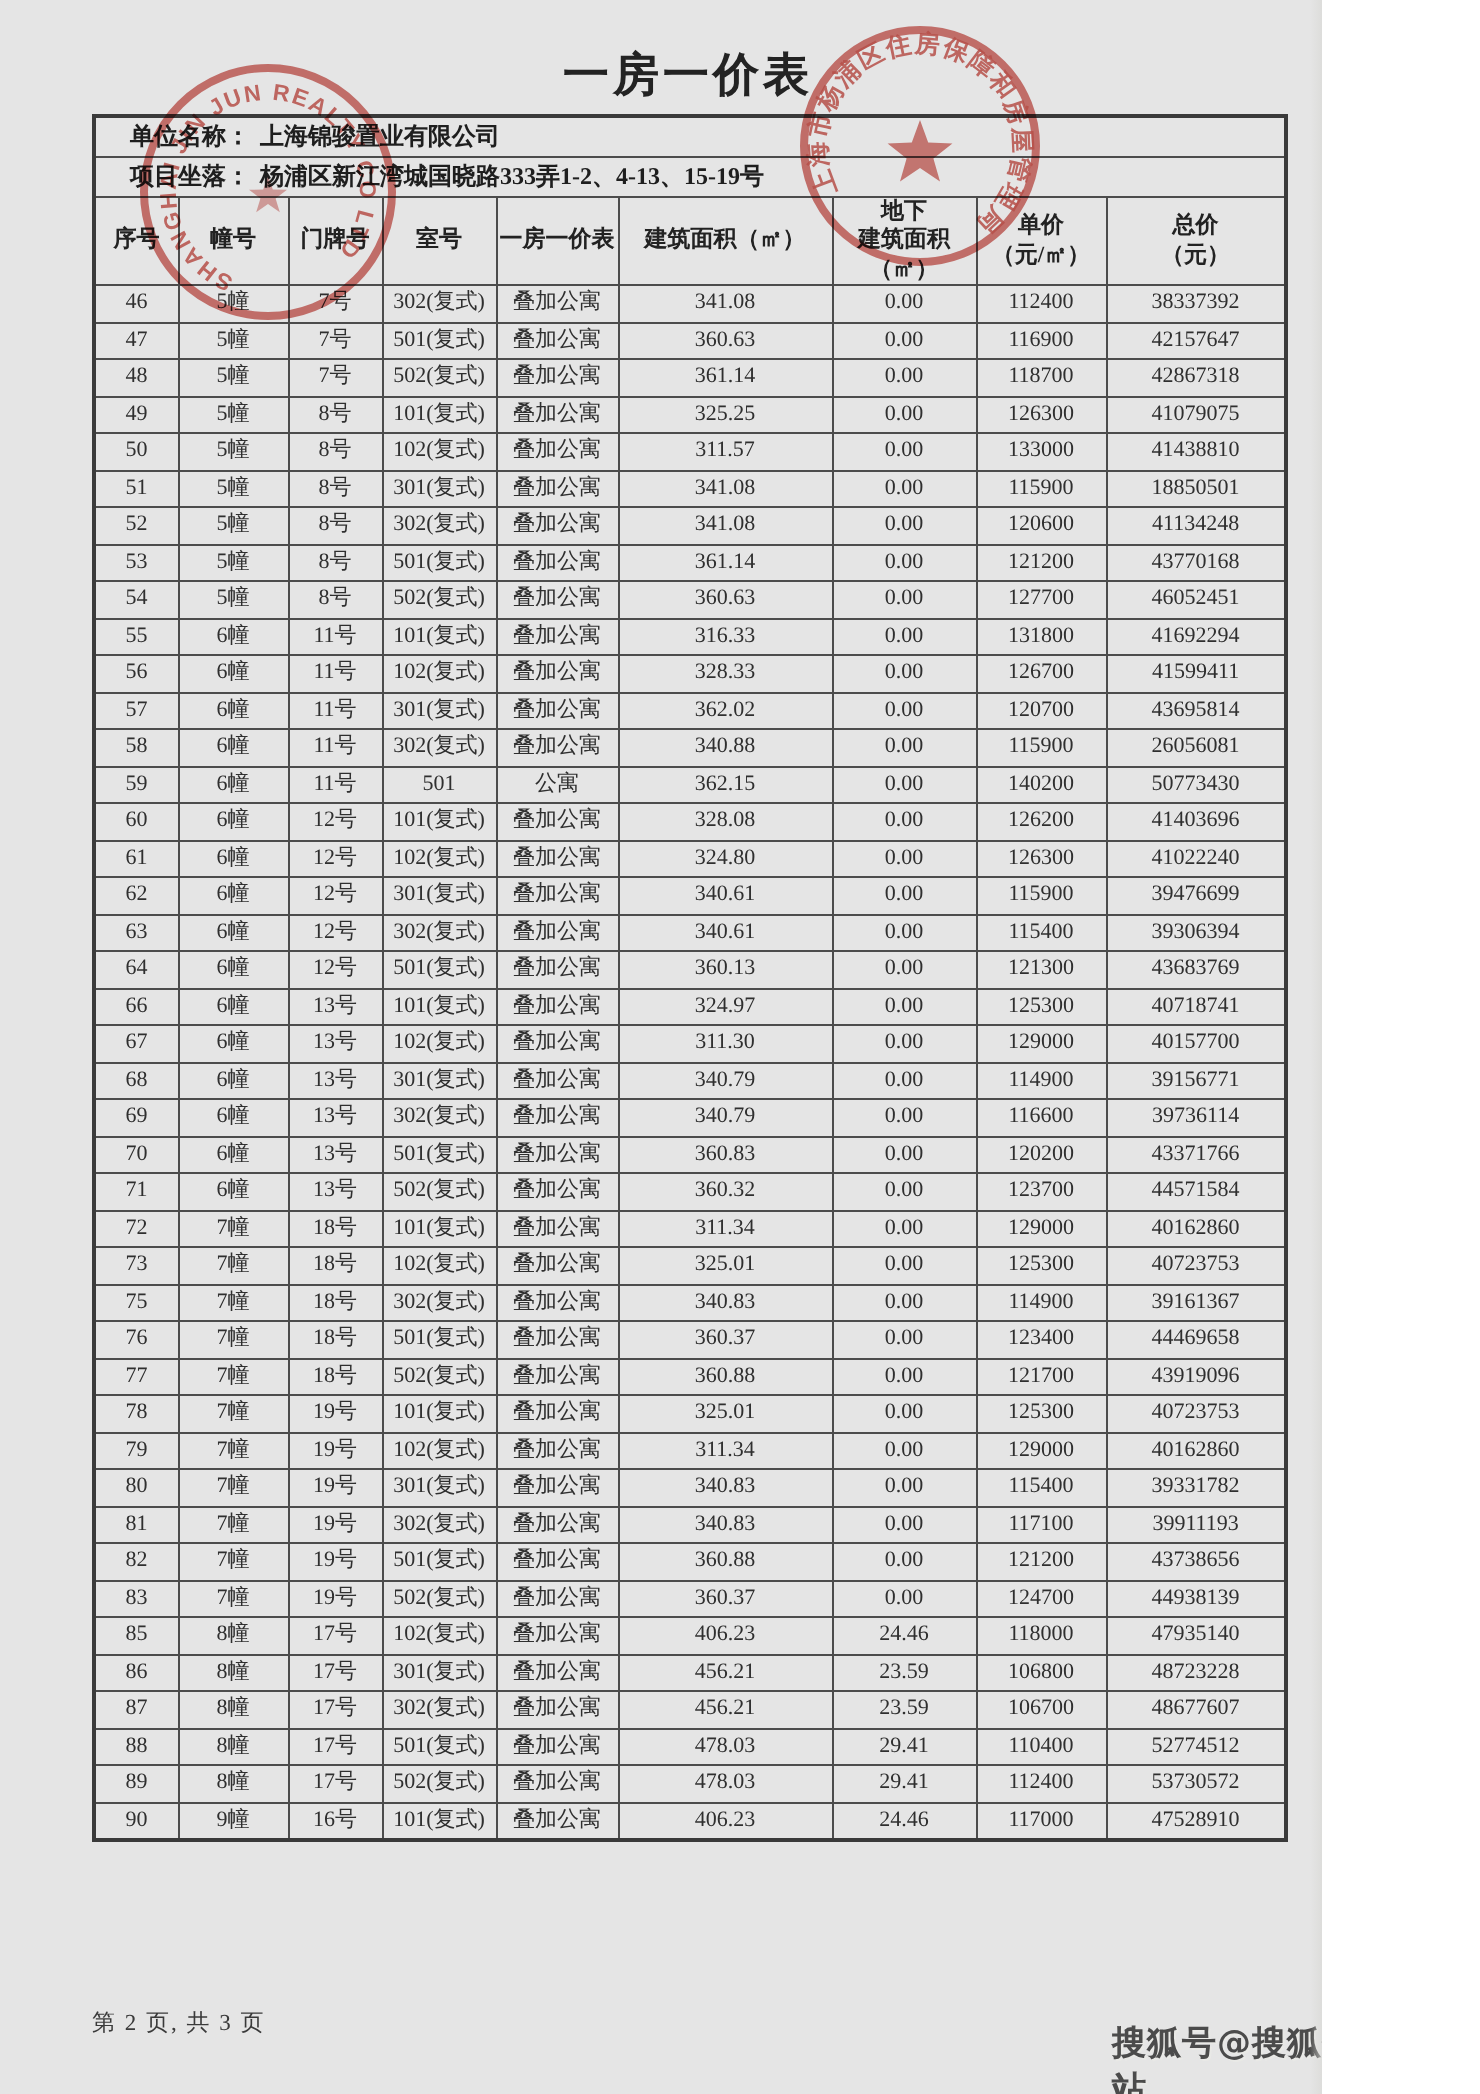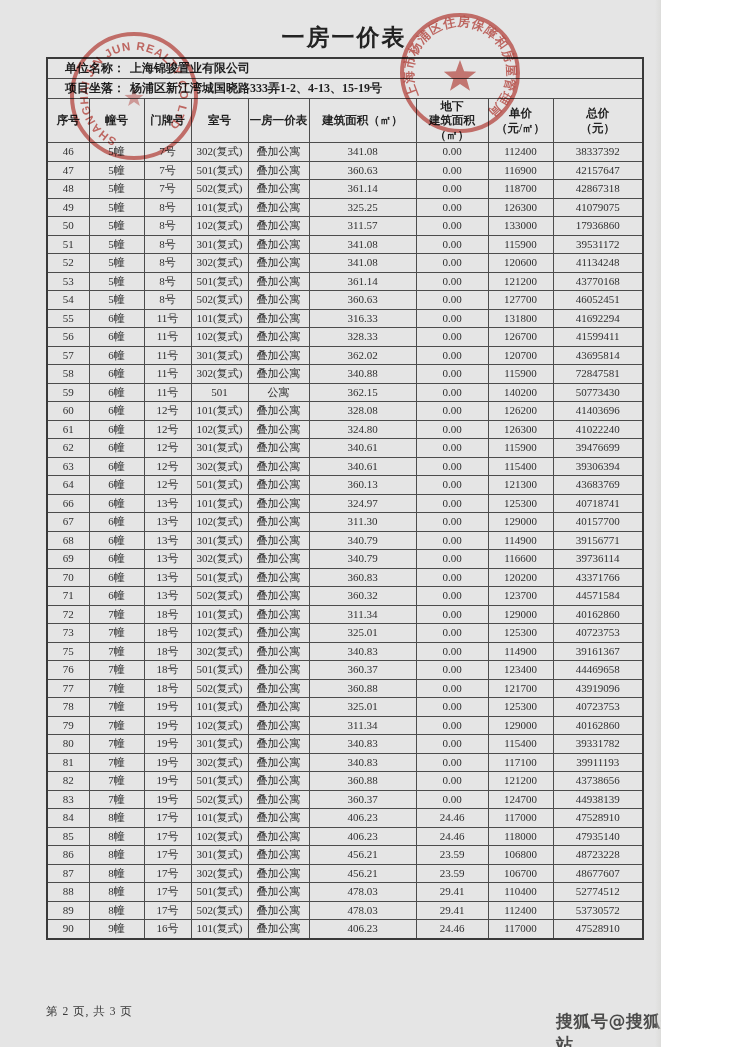--- a/index.html
+++ b/index.html
@@ -148,32 +148,32 @@
           </tr>
           <tr class="datarow">
             <td>50</td>
             <td>5幢</td>
             <td>8号</td>
             <td>102(复式)</td>
             <td>叠加公寓</td>
             <td>311.57</td>
             <td>0.00</td>
             <td>133000</td>
-            <td>17936860</td>
+            <td>41438810</td>
           </tr>
           <tr class="datarow">
             <td>51</td>
             <td>5幢</td>
             <td>8号</td>
             <td>301(复式)</td>
             <td>叠加公寓</td>
             <td>341.08</td>
             <td>0.00</td>
             <td>115900</td>
-            <td>39531172</td>
+            <td>18850501</td>
           </tr>
           <tr class="datarow">
             <td>52</td>
             <td>5幢</td>
             <td>8号</td>
             <td>302(复式)</td>
             <td>叠加公寓</td>
             <td>341.08</td>
             <td>0.00</td>
             <td>120600</td>
@@ -236,21 +236,21 @@
           </tr>
           <tr class="datarow">
             <td>58</td>
             <td>6幢</td>
             <td>11号</td>
             <td>302(复式)</td>
             <td>叠加公寓</td>
             <td>340.88</td>
             <td>0.00</td>
             <td>115900</td>
-            <td>72847581</td>
+            <td>26056081</td>
           </tr>
           <tr class="datarow">
             <td>59</td>
             <td>6幢</td>
             <td>11号</td>
             <td>501</td>
             <td>公寓</td>
             <td>362.15</td>
             <td>0.00</td>
             <td>140200</td>
@@ -490,31 +490,20 @@
           <tr class="datarow">
             <td>83</td>
             <td>7幢</td>
             <td>19号</td>
             <td>502(复式)</td>
             <td>叠加公寓</td>
             <td>360.37</td>
             <td>0.00</td>
             <td>124700</td>
             <td>44938139</td>
-          </tr>
-          <tr class="datarow">
-            <td>84</td>
-            <td>8幢</td>
-            <td>17号</td>
-            <td>101(复式)</td>
-            <td>叠加公寓</td>
-            <td>406.23</td>
-            <td>24.46</td>
-            <td>117000</td>
-            <td>47528910</td>
           </tr>
           <tr class="datarow">
             <td>85</td>
             <td>8幢</td>
             <td>17号</td>
             <td>102(复式)</td>
             <td>叠加公寓</td>
             <td>406.23</td>
             <td>24.46</td>
             <td>118000</td>

